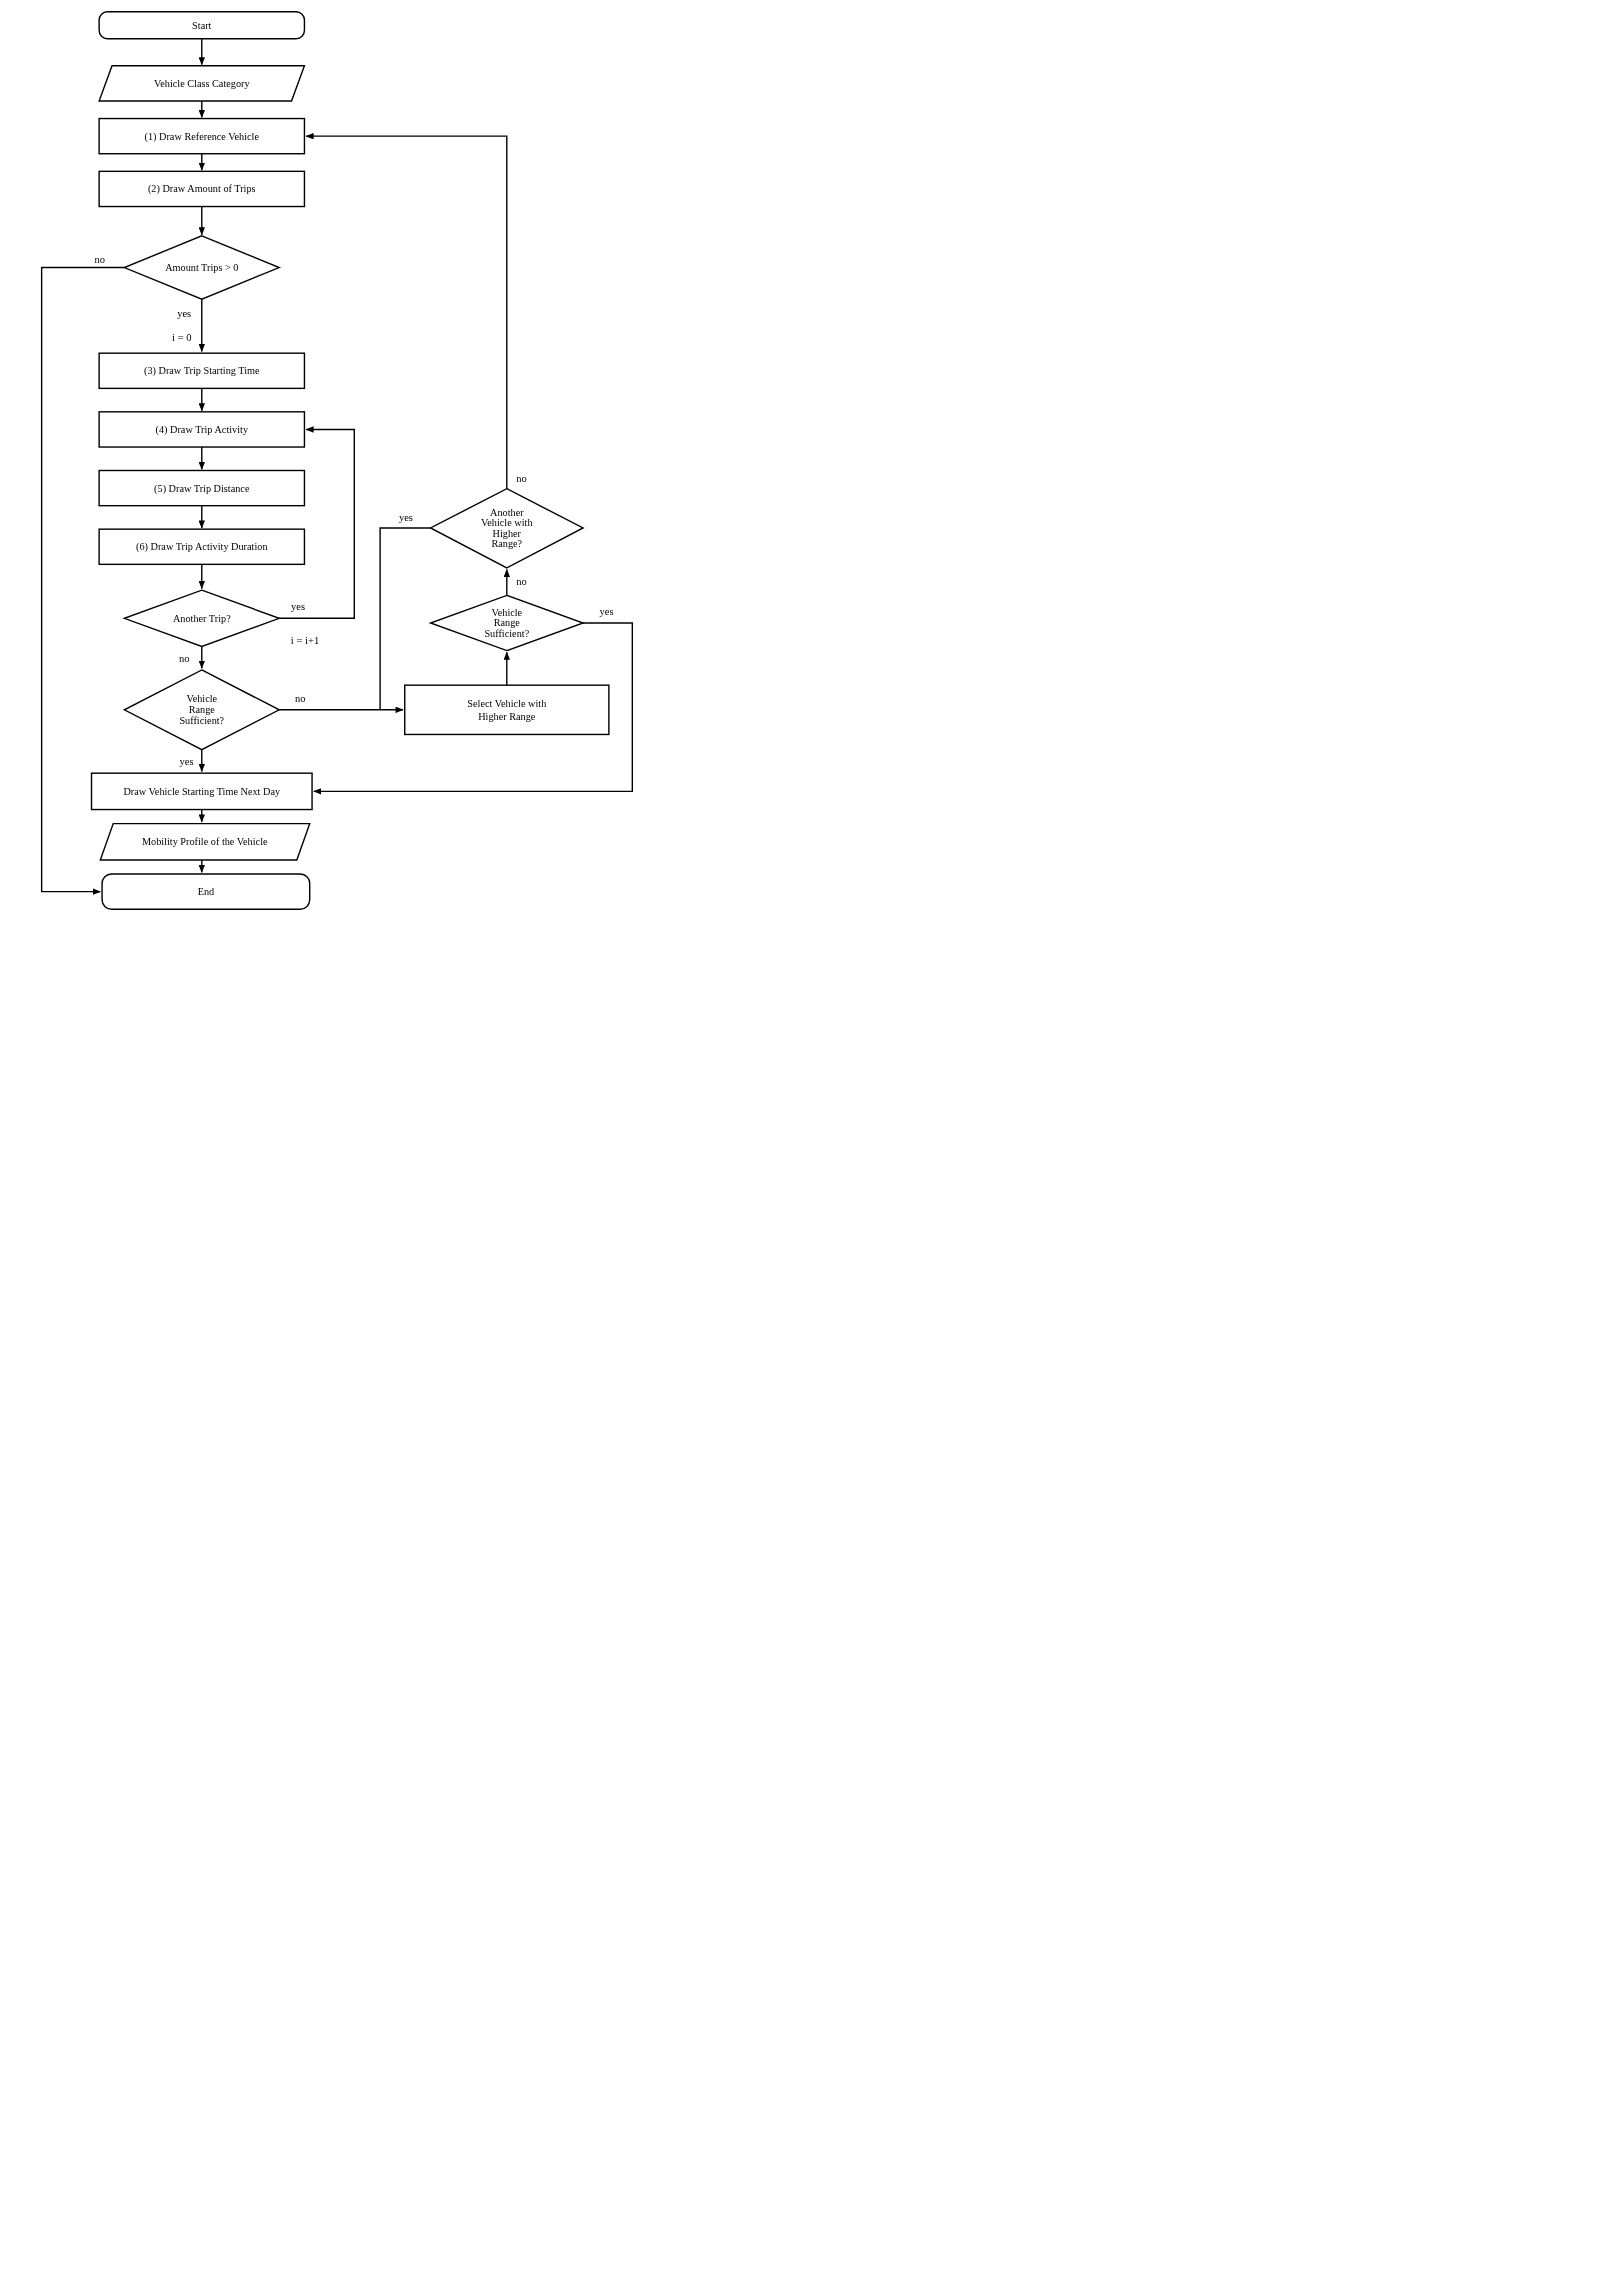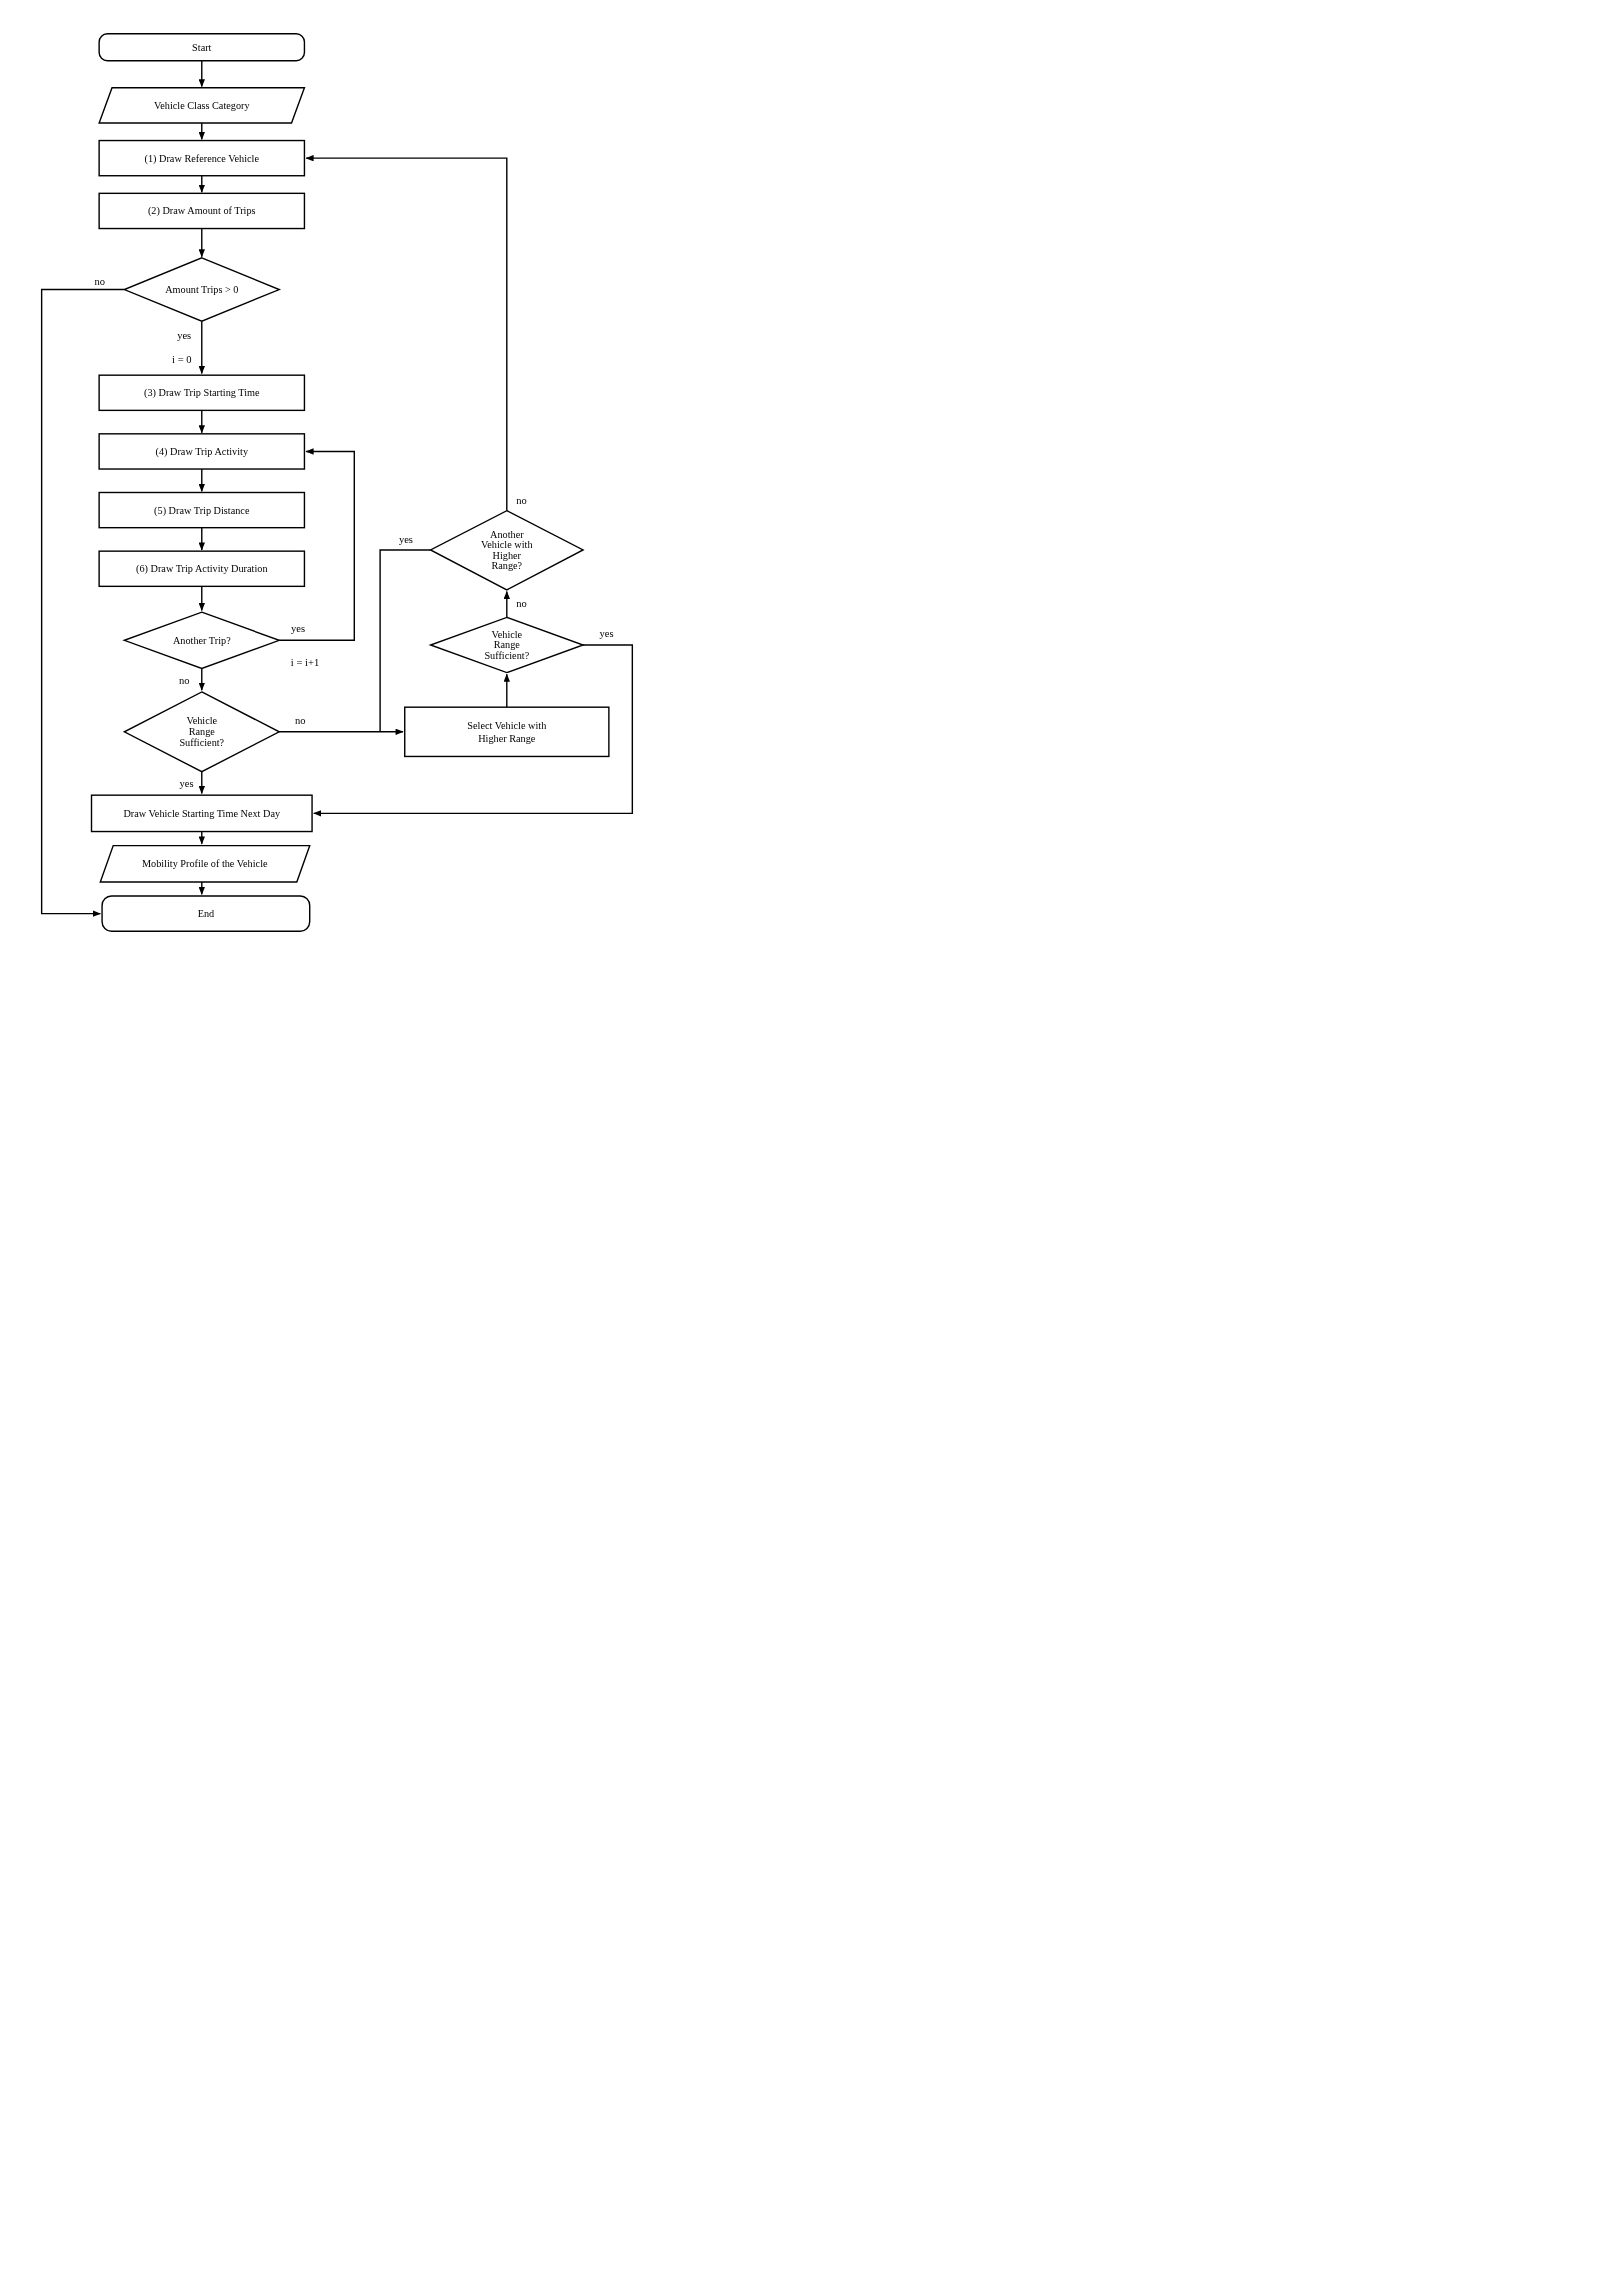--- a/index.html
+++ b/index.html
@@ -1,17 +1,17 @@
 <!DOCTYPE html>
 <html style="font-size:9.4px"><head>
 <meta charset="utf-8">
 <style>
   html,body{margin:0;padding:0;background:#ffffff;}
   .canvas{position:relative;width:647px;height:914px;background:#ffffff;overflow:hidden;
-          font-family:"Liberation Serif","DejaVu Serif",serif;margin-top:22px;}
+          font-family:"Liberation Serif","DejaVu Serif",serif;}
   svg{position:absolute;left:0;top:0;}
   .shape{fill:#ffffff;stroke:#000000;stroke-width:2.4;}
   .edge{fill:none;stroke:#000000;stroke-width:2.4;}
   .lbl{fill:#000000;font-family:"Liberation Serif","DejaVu Serif",serif;font-size:17.5px;}
   .elbl{fill:#000000;font-family:"Liberation Serif","DejaVu Serif",serif;font-size:18px;}
 </style>
 </head>
 <body>
 
 <div class="canvas">

